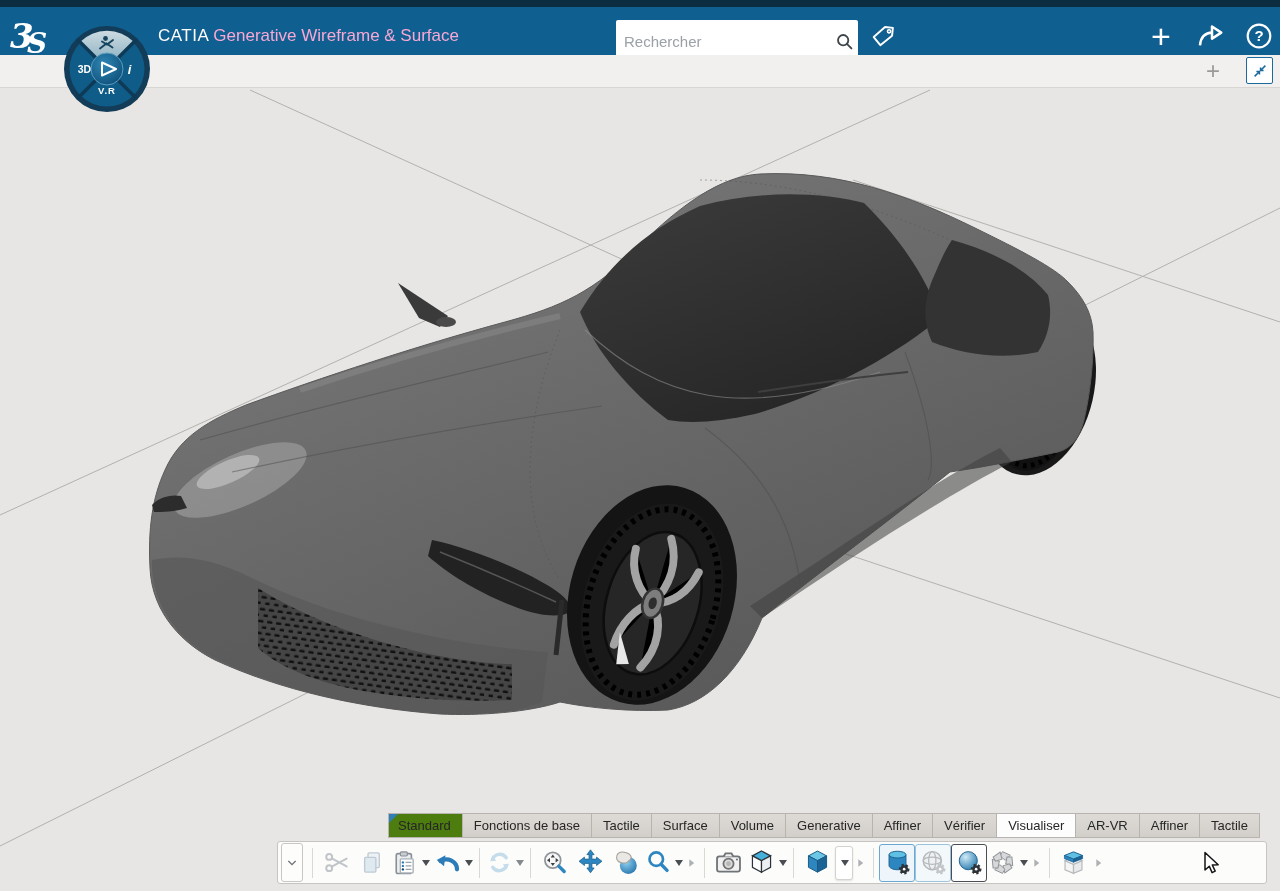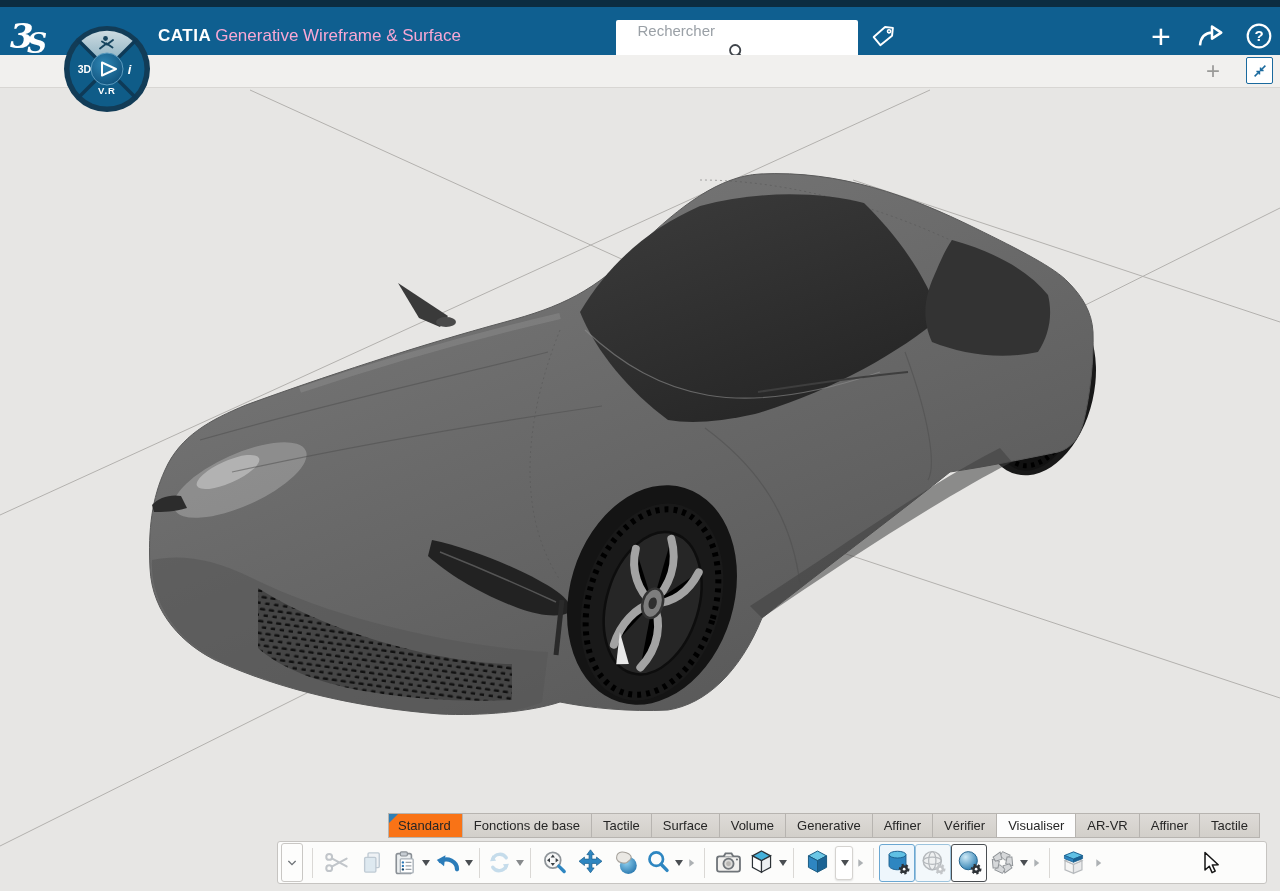--- a/index.html
+++ b/index.html
@@ -4,23 +4,23 @@
 <style>
   html,body{margin:0;padding:0;}
   body{width:1280px;height:891px;position:relative;overflow:hidden;
        font-family:"Liberation Sans",sans-serif;background:#e7e6e4;}
   
   .topstrip{position:absolute;left:0;top:0;width:1280px;height:7px;background:#0c2c40;}
   .header{position:absolute;left:0;top:7px;width:1280px;height:48px;background:#0f5f90;}
   .logo{position:absolute;left:10px;top:10px;width:52px;height:42px;color:#fff;}
   .logo svg text{font-family:"DejaVu Serif",serif;}
   .title{position:absolute;left:158px;top:19px;font-size:17px;white-space:nowrap;}
-  .title .brand{color:#ffffff;font-weight:bold;letter-spacing:.5px;}
+  .title .brand{color:#ffffff;font-weight:normal;letter-spacing:.5px;}
   .title .app{color:#f9a8d4;margin-left:4px;}
-  .search{position:absolute;left:616px;top:13px;width:242px;height:43px;background:#fff;border-radius:2px;display:flex;align-items:center;flex-direction:column;}
+  .search{position:absolute;left:616px;top:13px;width:242px;height:43px;background:#fff;border-radius:2px;display:flex;align-items:center;}
   .search input{flex:1;border:none;outline:none;font-size:15px;color:#333;padding:0 8px;background:transparent;font-family:"Liberation Sans",sans-serif;}
   .search input::placeholder{color:#9aa0a6;}
   .search .mag{width:30px;display:flex;justify-content:center;cursor:pointer;}
   .hicon{position:absolute;top:13px;display:flex;align-items:center;justify-content:center;width:34px;height:32px;}
   .plusbtn{left:1144px;color:#fff;font-size:34px;font-weight:300;line-height:28px;}
   .tagbtn{left:866px;}
   .sharebtn{left:1193px;}
   .helpbtn{left:1242px;}
   .compass{position:absolute;left:61px;top:0px;z-index:5;margin-top:24px;}
   .compass text{font-family:"Liberation Sans",sans-serif;}
@@ -28,21 +28,21 @@
   .substrip{position:absolute;left:0;top:55px;width:1280px;height:33px;background:#f1f0ee;border-bottom:1px solid #d8d6d3;box-sizing:border-box;}
   .subplus{position:absolute;left:1200px;top:58px;width:26px;height:26px;color:#9a9a98;font-size:24px;font-weight:300;display:flex;align-items:center;justify-content:center;}
   .collapsebtn{position:absolute;left:1246px;top:57px;width:27px;height:27px;background:#fff;border:1.5px solid #1a6a9e;border-radius:2px;display:flex;align-items:center;justify-content:center;box-sizing:border-box;}
   
   .viewport{position:absolute;left:0;top:88px;width:1280px;height:803px;background:#e7e6e4;}
   
   .tabs{position:absolute;left:388px;top:813px;display:flex;align-items:flex-end;z-index:20;}
   .tab{height:25px;padding:0 11px;background:linear-gradient(#dedbd7,#d2cfca);border:1px solid #b7b4b0;border-left-width:0;
        font-size:13px;color:#262626;display:flex;align-items:center;position:relative;box-sizing:border-box;cursor:default;white-space:nowrap;}
   .tab:first-child{border-left-width:1px;}
-  .tab.active{background:#f97316;padding-left:9px;}
+  .tab.active{background:#4d7c0f;padding-left:9px;}
   .tab.active::before{content:"";position:absolute;left:0;top:0;border-top:9px solid #2f7fb5;border-right:9px solid transparent;}
   .tab.highlight{background:#fdfdfd;}
   
   .toolbar{position:absolute;left:277px;top:841px;width:990px;height:43px;background:#fcfcfb;border:1px solid #c6c4c1;border-radius:3px;
            display:flex;align-items:center;padding:0 3px;box-sizing:border-box;z-index:20;}
   .tbtn{height:38px;min-width:36px;display:flex;align-items:center;justify-content:center;border:1px solid transparent;border-radius:3px;box-sizing:border-box;gap:1px;}
   .tbtn.boxed{min-width:22px;width:22px;height:39px;border-color:#c9c7c4;background:#fdfdfc;margin-right:4px;}
   .tbtn.narrow{min-width:15px;width:15px;}
   .tbtn.disabled{opacity:.65;}
   .tbtn.toggled{border-color:#6aa7d2;background:#eef6fc;}

